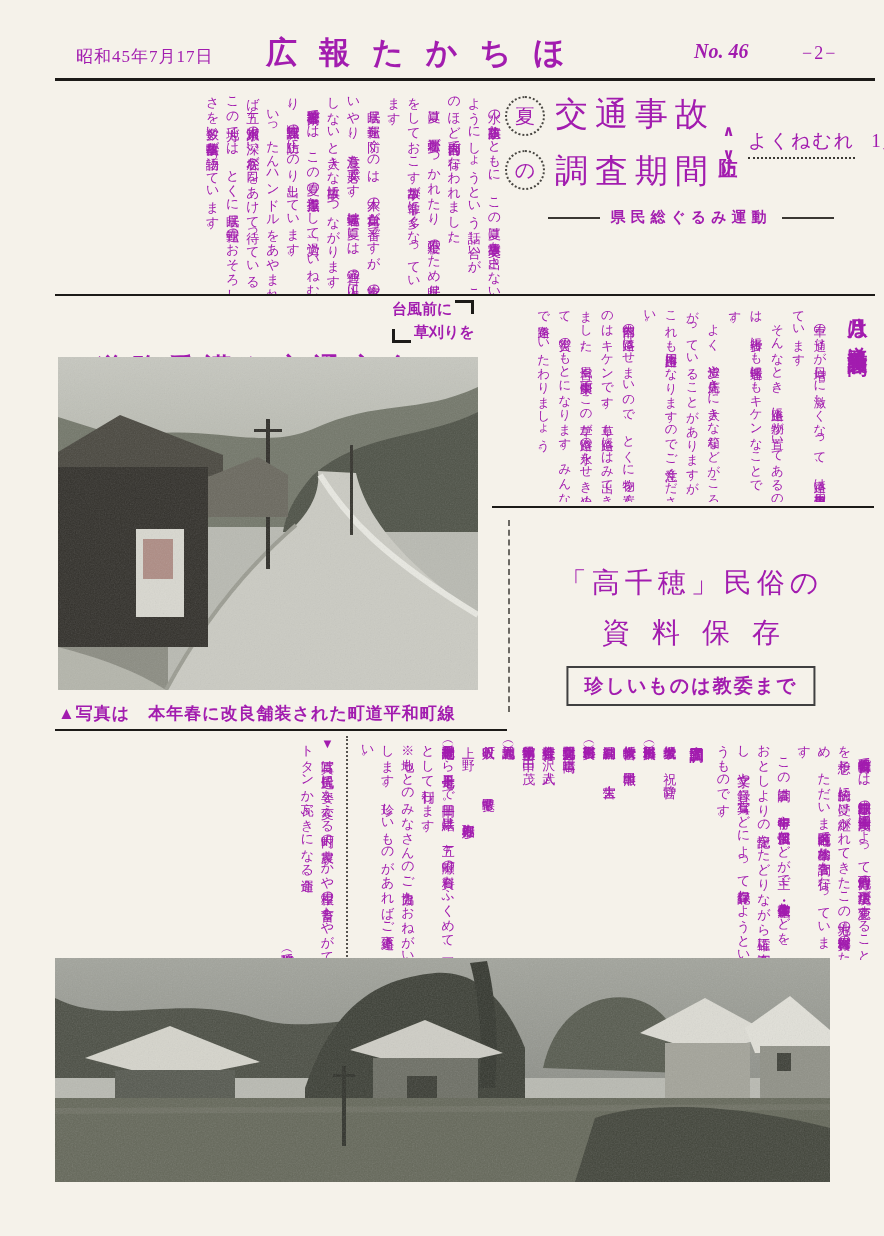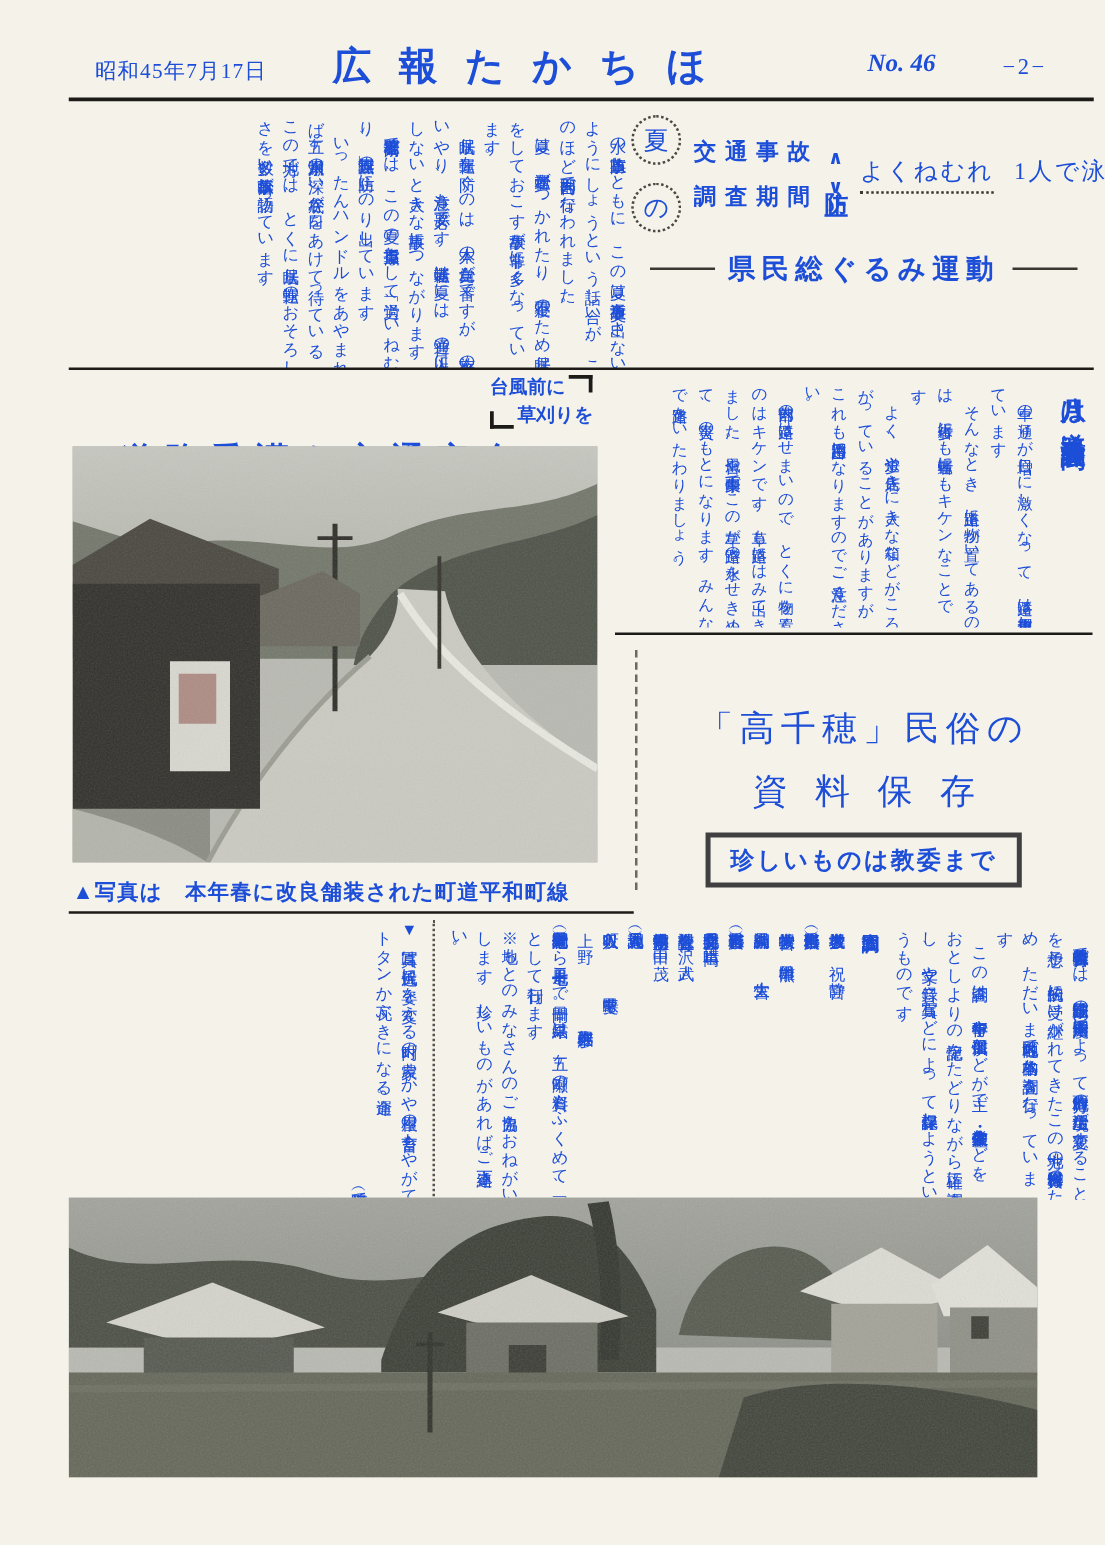--- a/index.html
+++ b/index.html
@@ -1,17 +1,17 @@
 <!DOCTYPE html>
 <html><head>
 <meta charset="utf-8">
 <style>
   html,body{margin:0;padding:0;}
   body{background:#8a8a88;font-family:"Liberation Serif","DejaVu Serif",serif;}
-  .page{position:relative;width:884px;height:1236px;margin:0 auto;background:#f5f2ea;color:#1d4ed8;overflow:hidden;}
+  .page{position:relative;width:884px;height:1236px;margin:0 auto;background:#f5f2ea;color:#a21caf;overflow:hidden;}
   .abs{position:absolute;}
   .rule{position:absolute;background:#1c1b18;}
   .gothic{font-family:"Liberation Sans","DejaVu Sans",sans-serif;}
 
   
   .hdr-date{left:76px;top:45px;font-size:17px;letter-spacing:1px;}
   .hdr-title{left:266px;top:32px;font-size:31px;font-weight:bold;letter-spacing:22px;white-space:nowrap;}
   .hdr-no{left:694px;top:40px;font-size:20px;font-weight:bold;font-style:italic;}
   .hdr-pageno{left:802px;top:43px;font-size:18px;letter-spacing:2px;}
 
@@ -26,49 +26,49 @@
   .team-heading{font-weight:bold;font-family:"Liberation Sans","DejaVu Sans",sans-serif;font-size:14px;margin:0 6px !important;}
   .align-end{text-align:end;}
   .v-dotted{border-left:2px dotted #55534e;margin:0 9px;}
 
   
   .notice{left:505px;top:92px;width:372px;}
   .notice-row{display:flex;align-items:center;}
   .circle-col{display:flex;flex-direction:column;gap:14px;margin-right:10px;}
   .dot-circle{width:36px;height:36px;border:2px dotted #4a4843;border-radius:50%;display:flex;align-items:center;justify-content:center;font-size:20px;}
   .big-col{display:flex;flex-direction:column;gap:12px;}
-  .big-line{font-size:18px;font-weight:700;letter-spacing:7px;white-space:nowrap;}
+  .big-line{font-size:33px;font-weight:400;letter-spacing:7px;white-space:nowrap;}
   .brace-col{display:flex;flex-direction:column;align-items:center;margin:0 10px 0 4px;line-height:1;}
   .brace-mark{font-size:15px;font-weight:bold;}
   .brace-label{writing-mode:vertical-rl;text-orientation:upright;font-size:19px;font-weight:bold;letter-spacing:2px;margin:2px 0;}
   .right-col{display:flex;flex-direction:row;gap:16px;}
   .small-line{font-size:19px;letter-spacing:2px;white-space:nowrap;}
   .dotted-under{border-bottom:2px dotted #3a3833;padding-bottom:3px;}
   .notice-period{margin-top:20px;text-align:center;font-size:18px;letter-spacing:3px;}
   .notice-campaign{margin-top:14px;display:flex;align-items:center;justify-content:center;gap:10px;}
   .dash-line{width:52px;height:0;border-top:2px solid #3a3833;}
-  .campaign-label{font-size:22px;font-weight:bold;letter-spacing:5px;font-family:"Liberation Sans","DejaVu Sans",sans-serif;}
+  .campaign-label{font-size:15px;font-weight:bold;letter-spacing:5px;font-family:"Liberation Sans","DejaVu Sans",sans-serif;}
 
   
   .road-headline{left:96px;top:306px;font-size:27px;font-weight:600;letter-spacing:9px;white-space:nowrap;margin-top:44px;}
   .kicker{left:392px;top:300px;font-size:15px;font-weight:bold;line-height:1.5;}
   .kicker-row{display:flex;align-items:flex-start;font-family:Liberation Mono, monospace;}
   .corner-tr{display:inline-block;width:16px;height:11px;border-top:3px solid #1c1b18;border-right:3px solid #1c1b18;margin-left:3px;}
   .corner-bl{display:inline-block;width:16px;height:11px;border-left:3px solid #1c1b18;border-bottom:3px solid #1c1b18;margin-right:3px;margin-top:6px;}
   .photo-frame{position:absolute;overflow:hidden;background:#b9bab2;}
   .road-photo{left:58px;top:357px;width:420px;height:333px;}
   .road-caption{left:58px;top:702px;width:420px;text-align:left;font-size:17px;font-weight:bold;letter-spacing:1px;}
 
   
   .survey{left:508px;top:518px;width:366px;height:200px;}
   .survey-dash{position:absolute;left:0;top:2px;height:192px;border-left:2px dashed #6b6963;}
   .survey-kicker{position:absolute;left:0;top:8px;width:100%;text-align:center;font-size:21px;letter-spacing:14px;white-space:nowrap;}
   .survey-title1{position:absolute;left:0;top:46px;width:100%;text-align:center;font-size:28px;letter-spacing:5px;white-space:nowrap;}
   .survey-title2{position:absolute;left:0;top:96px;width:100%;text-align:center;font-size:28px;letter-spacing:22px;text-indent:22px;white-space:nowrap;}
-  .survey-box{position:absolute;left:50%;transform:translateX(-50%);top:148px;border:4px solid #404040;padding:5px 16px;font-size:19px;letter-spacing:2px;font-weight:600;white-space:nowrap;}
+  .survey-box{position:absolute;left:50%;transform:translateX(-50%);top:148px;border:2px solid #404040;padding:5px 16px;font-size:19px;letter-spacing:2px;font-weight:600;white-space:nowrap;}
 
   .village-photo{left:55px;top:958px;width:775px;height:224px;}
 </style>
 </head>
 <body>
 
 <div class="page">
 
   <div class="abs hdr-date">昭和45年7月17日</div>
   <div class="abs hdr-title">広報たかちほ</div>

